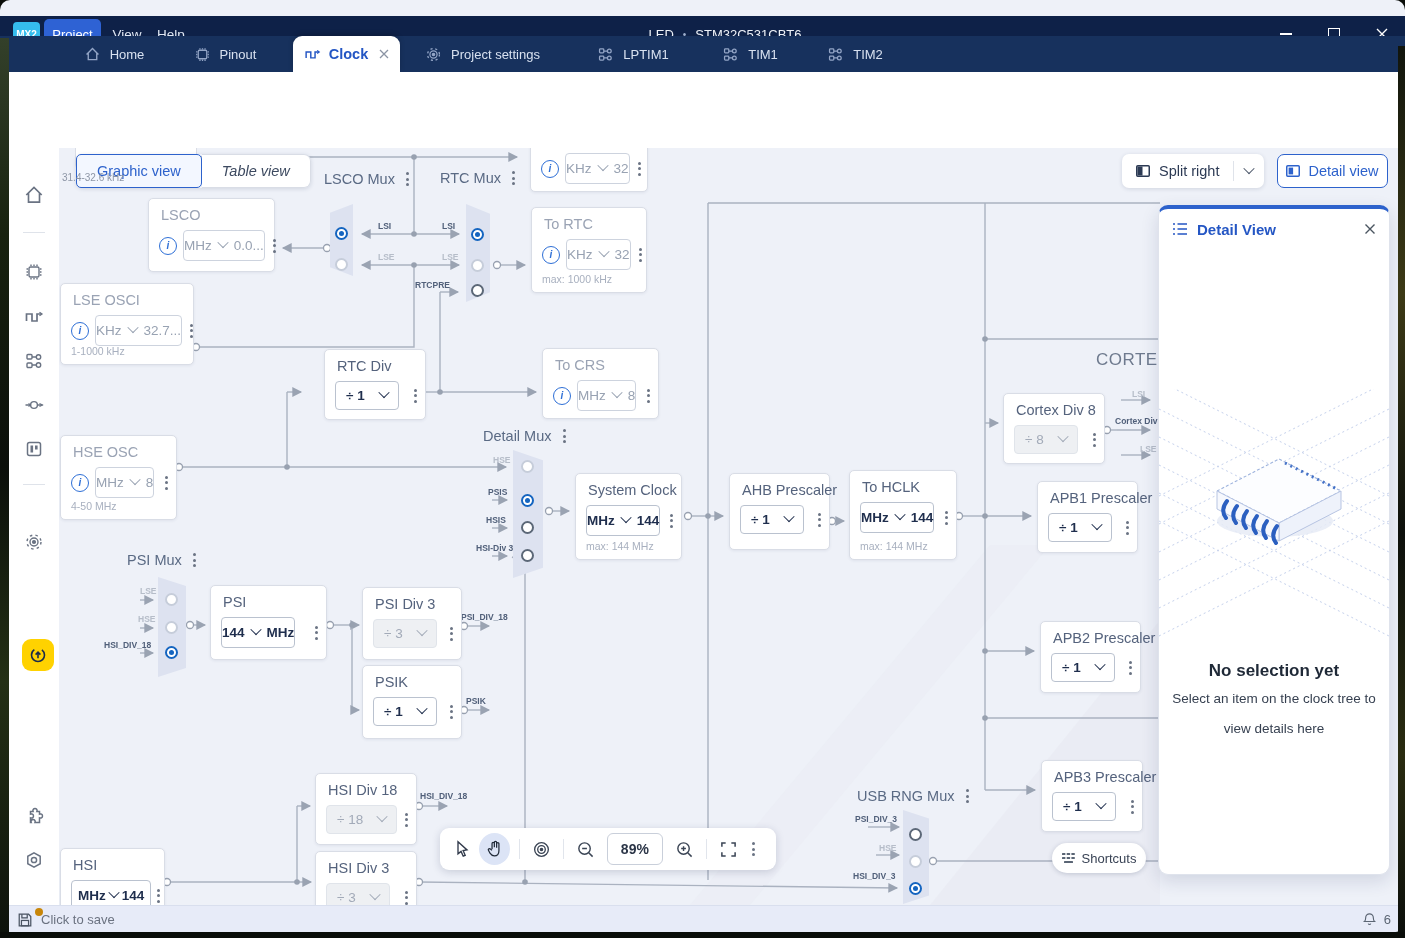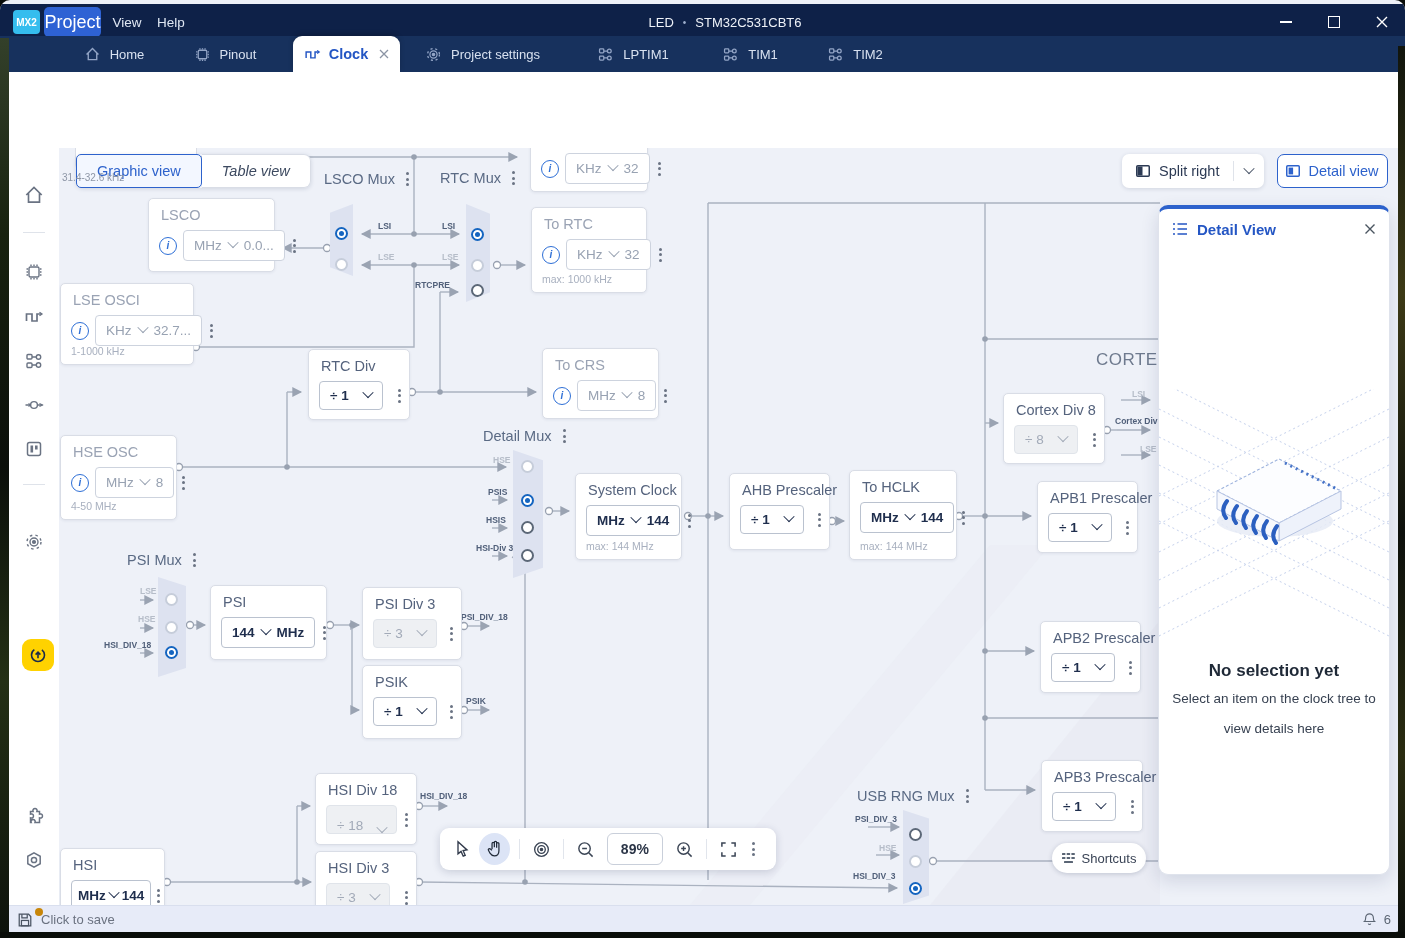--- a/index.html
+++ b/index.html
@@ -1,21 +1,21 @@
 <!DOCTYPE html>
 <html><head>
 <meta charset="utf-8">
 <style>
   html,body{margin:0;padding:0;background:#0a0d09;font-family:"Liberation Sans",sans-serif;}
   #stage{position:relative;width:1405px;height:938px;overflow:hidden;background:#0a0d09;}
   .win{position:absolute;left:0;top:0;width:1405px;height:932px;background:#eef1f8;border-radius:10px;overflow:hidden;}
   
-  .titlebar{position:absolute;left:0;top:4px;width:100%;height:36px;background:#0e2148;}
+  .titlebar{position:absolute;left:0;top:16px;width:100%;height:36px;background:#0e2148;}
   .logo{position:absolute;left:13px;top:6px;width:27px;height:24px;background:#35bdee;border-radius:4px;color:#fff;font-size:10px;font-weight:bold;display:flex;align-items:center;justify-content:center;}
-  .menuActive{position:absolute;left:44px;top:3px;width:57px;height:30px;background:#2e62d4;border-radius:5px;color:#fff;font-size:18px;display:flex;align-items:center;justify-content:center;}
+  .menuActive{position:absolute;left:44px;top:3px;width:57px;height:30px;background:#2e62d4;border-radius:5px;color:#fff;font-size:13px;display:flex;align-items:center;justify-content:center;}
   .menuItem{position:absolute;top:0;height:36px;color:#dfe7f3;font-size:13.5px;display:flex;align-items:center;justify-content:center;}
   .wtitle{position:absolute;left:560px;top:0;width:330px;height:36px;display:flex;align-items:center;justify-content:center;gap:9px;color:#eef2f8;font-size:13px;}
   .wtitle .dot{color:#9fb0ce;font-size:10px;}
   .wbtn{position:absolute;top:0;width:40px;height:36px;display:flex;align-items:center;justify-content:center;cursor:default;}
   
   .tabbar{position:absolute;left:0;top:36px;width:100%;height:36px;background:#17315d;}
   .tab{position:absolute;top:0;height:36px;display:flex;align-items:center;justify-content:center;gap:9px;color:#d8e1f0;font-size:13px;}
   .tab .ticon{display:flex;color:#93a5c6;}
   .tabActive{position:absolute;left:293px;top:0;width:107px;height:36px;background:#fff;border-radius:9px 9px 0 0;display:flex;align-items:center;justify-content:center;gap:8px;color:#2456c4;font-size:14.5px;font-weight:bold;box-shadow:0 -2px 5px rgba(0,0,0,.18);}
   
@@ -43,25 +43,25 @@
   .port{fill:#fff;stroke:#98a1b0;stroke-width:1.3;}
   .jdot{fill:#98a1b0;}
   
   .blk{position:absolute;background:#fff;border:1px solid #d9dde6;border-radius:5px;box-shadow:0 1px 3px rgba(25,40,80,.07);z-index:2;}
   .bt{position:absolute;left:12px;top:8px;font-size:14.5px;color:#55637d;white-space:nowrap;}
   .blk.muted .bt{color:#9aa3b4;}
   .row{position:absolute;left:10px;right:6px;top:31px;display:flex;align-items:center;gap:6px;}
   .blk.nott .row{top:9px;}
   .note{position:absolute;left:10px;bottom:7px;font-size:10.5px;color:#a8b0bf;white-space:nowrap;}
   .info{width:16px;height:16px;min-width:16px;border:1.5px solid #2e6fd6;border-radius:50%;color:#2e6fd6;font-size:10px;font-weight:bold;font-style:italic;display:flex;align-items:center;justify-content:center;}
-  .freq{display:flex;align-items:center;gap:7px;height:29px;padding:0 10px;background:#fff;border:1px solid #cdd3de;border-radius:4px;font-size:13.5px;color:#98a2b2;white-space:nowrap;}
+  .freq{display:flex;align-items:center;gap:7px;height:29px;padding:0 0;background:#fff;border:1px solid #cdd3de;border-radius:4px;font-size:13.5px;color:#98a2b2;white-space:nowrap;}
   .freq.en{color:#1f2e4d;font-weight:bold;border-color:#bac2cf;}
   .dd{display:flex;align-items:center;justify-content:space-between;width:64px;height:29px;padding:0 10px;background:#fff;border:1px solid #bac2cf;border-radius:4px;font-size:13.5px;color:#1f2e4d;font-weight:bold;box-sizing:border-box;}
   .dd.dis{background:#eef0f3;border-color:#e0e4ea;color:#a2aab8;font-weight:normal;}
-  .dd.w70{width:94px;align-items:flex-end;}
+  .dd.w70{width:94px;}
   .chev{width:7px;height:7px;border-right:1.7px solid currentColor;border-bottom:1.7px solid currentColor;transform:rotate(45deg) translate(-1px,-1px);margin-top:-3px;}
   .kebab{display:inline-flex;flex-direction:column;gap:2.5px;margin-left:auto;padding:2px;}
   .kebab i{width:3px;height:3px;border-radius:50%;background:#6a7383;}
   .muxlab{position:absolute;display:flex;align-items:center;gap:9px;font-size:14.5px;color:#5a6a84;z-index:2;white-space:nowrap;}
   .mux{position:absolute;background:#dde2f0;z-index:2;}
   .radio{position:absolute;width:13px;height:13px;border-radius:50%;background:#fff;border:2px solid #5c6878;box-sizing:border-box;}
   .radio.sel{border:2px solid #1565c0;}
   .radio.sel::after{content:"";position:absolute;left:2px;top:2px;width:5px;height:5px;border-radius:50%;background:#1565c0;}
   .radio.dis{border-color:#c6cdda;}
   .cortexLabel{position:absolute;left:1096px;top:350px;font-size:17px;letter-spacing:.5px;color:#6e7a8e;z-index:1;}
@@ -616,21 +616,21 @@
               </span>
         <span class="kebab">
                 <i></i>
                 <i></i>
                 <i></i>
               </span>
       </div>
       <div class="note">1-1000 kHz</div>
     </div>
 
-    <div class="blk" style="left:308px;top:349px;width:100px;height:69px;">
+    <div class="blk" style="left:324px;top:349px;width:100px;height:69px;">
       <div class="bt">RTC Div</div>
       <div class="row">
         <span class="dd">
                 <span>÷ 1</span>
                 <span class="chev"></span>
               </span>
         <span class="kebab">
                 <i></i>
                 <i></i>
                 <i></i>

